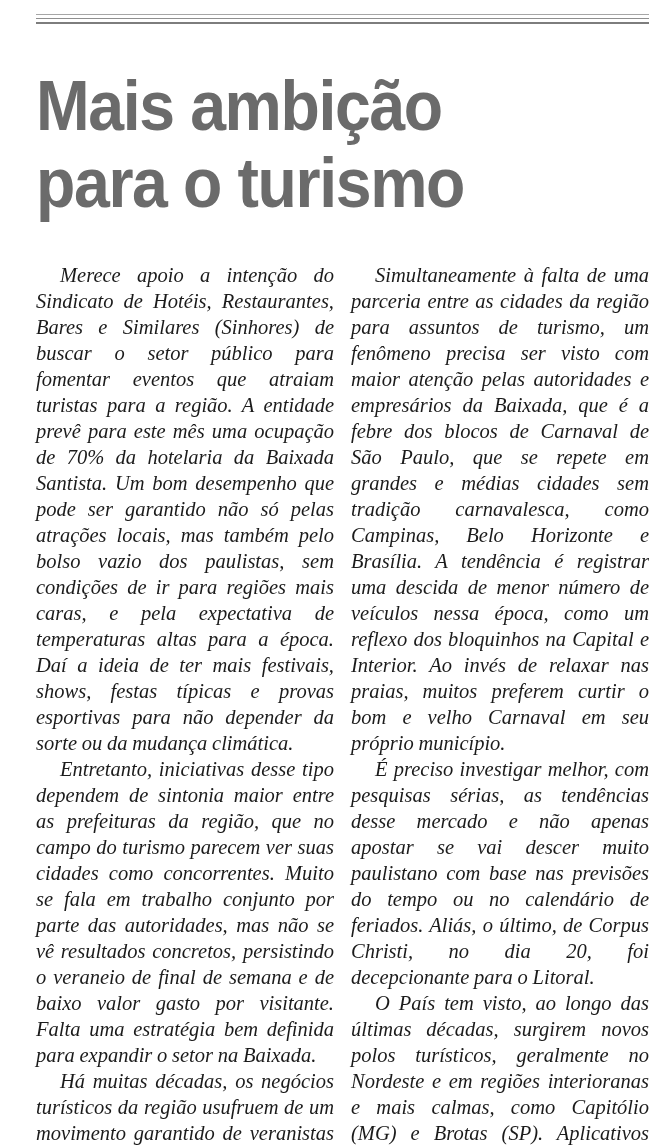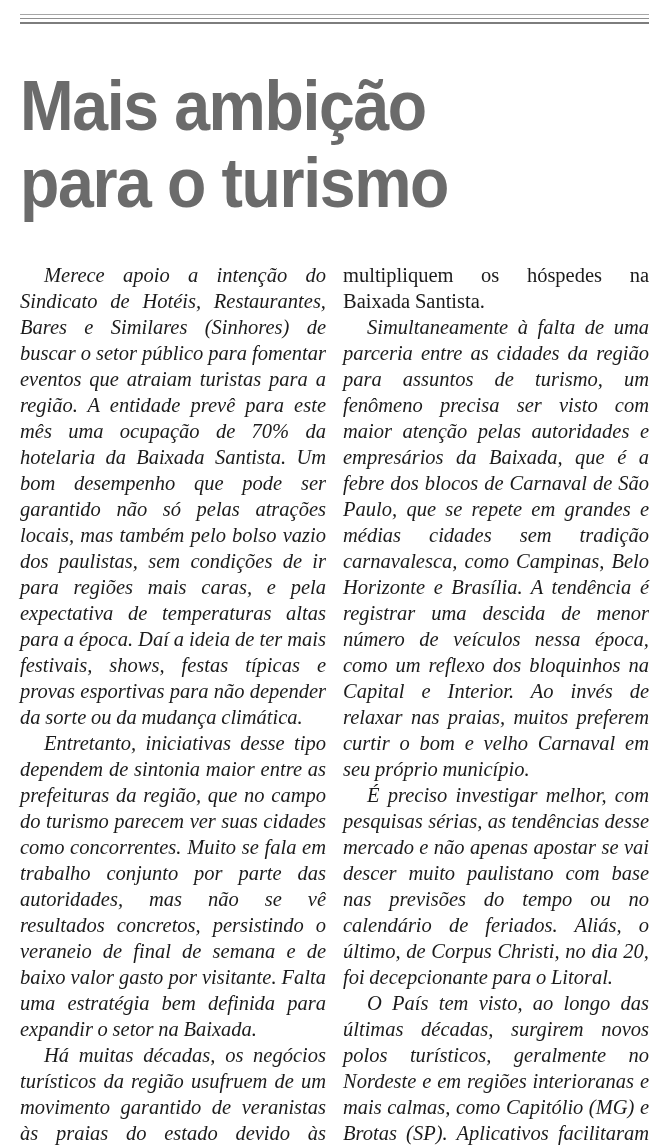--- a/index.html
+++ b/index.html
@@ -10,21 +10,21 @@
   body {
     width: 669px;
     height: 1147px;
     overflow: hidden;
     font-family: "Liberation Serif", serif;
   }
   .page {
     box-sizing: border-box;
     width: 669px;
     height: 1147px;
-    padding: 14px 20px 0 20px;
+    padding: 14px 20px 0 36px;
     background: #ffffff;
   }
   
   .rules { margin-bottom: 0; }
   .rule { width: 100%; border: 0; }
   .rule.r1 { height: 1px; background: #a6a6a6; }
   .rule.r2 { height: 1px; background: #8f8f8f; margin-top: 3px; }
   .rule.r3 { height: 2px; background: #7d7d7d; margin-top: 3px; }
 
   
@@ -84,20 +84,19 @@
 
   <div class="article">
 
     <div class="col">
       <p class="indent">Merece apoio a intenção do Sindicato de Hotéis, Restaurantes, Bares e Similares (Sinhores) de buscar o setor público para fomentar eventos que atraiam turistas para a região. A entidade prevê para este mês uma ocupação de 70% da hotelaria da Baixada Santista. Um bom desempenho que pode ser garantido não só pelas atrações locais, mas também pelo bolso vazio dos paulistas, sem condições de ir para regiões mais caras, e pela expectativa de temperaturas altas para a época. Daí a ideia de ter mais festivais, shows, festas típicas e provas esportivas para não depender da sorte ou da mudança climática.</p>
       <p class="indent">Entretanto, iniciativas desse tipo dependem de sintonia maior entre as prefeituras da região, que no campo do turismo parecem ver suas cidades como concorrentes. Muito se fala em trabalho conjunto por parte das autoridades, mas não se vê resultados concretos, persistindo o veraneio de final de semana e de baixo valor gasto por visitante. Falta uma estratégia bem definida para expandir o setor na Baixada.</p>
       <p class="indent continues">Há muitas décadas, os negócios turísticos da região usufruem de um movimento garantido de veranistas às praias do estado devido às estradas em boas condições, à proximidade a grandes centros e ao baixo custo. Mas esse fluxo é instável e indisciplinado pela sazonalidade e pela crise da ocasião, o que tira a previsibilidade que os investidores precisam. Por isso, a necessidade de haver atrações que</p>
     </div>
 
     <div class="col">
-      <p>multipliquem os hóspedes na Baixada Santista.</p>
       <p class="indent">Simultaneamente à falta de uma parceria entre as cidades da região para assuntos de turismo, um fenômeno precisa ser visto com maior atenção pelas autoridades e empresários da Baixada, que é a febre dos blocos de Carnaval de São Paulo, que se repete em grandes e médias cidades sem tradição carnavalesca, como Campinas, Belo Horizonte e Brasília. A tendência é registrar uma descida de menor número de veículos nessa época, como um reflexo dos bloquinhos na Capital e Interior. Ao invés de relaxar nas praias, muitos preferem curtir o bom e velho Carnaval em seu próprio município.</p>
       <p class="indent">É preciso investigar melhor, com pesquisas sérias, as tendências desse mercado e não apenas apostar se vai descer muito paulistano com base nas previsões do tempo ou no calendário de feriados. Aliás, o último, de Corpus Christi, no dia 20, foi decepcionante para o Litoral.</p>
       <p class="indent">O País tem visto, ao longo das últimas décadas, surgirem novos polos turísticos, geralmente no Nordeste e em regiões interioranas e mais calmas, como Capitólio (MG) e Brotas (SP). Aplicativos facilitaram o acesso e reduziram o custo das viagens turísticas, fragmentando-as em várias modalidades: religiosas, ambientais, históricas, para idosos e para esportistas. As oportunidades são inúmeras, porém é preciso ter foco para agregar valor ao turismo regional.</p>
     </div>
 
   </div>
 </div>
 
 </body></html>

